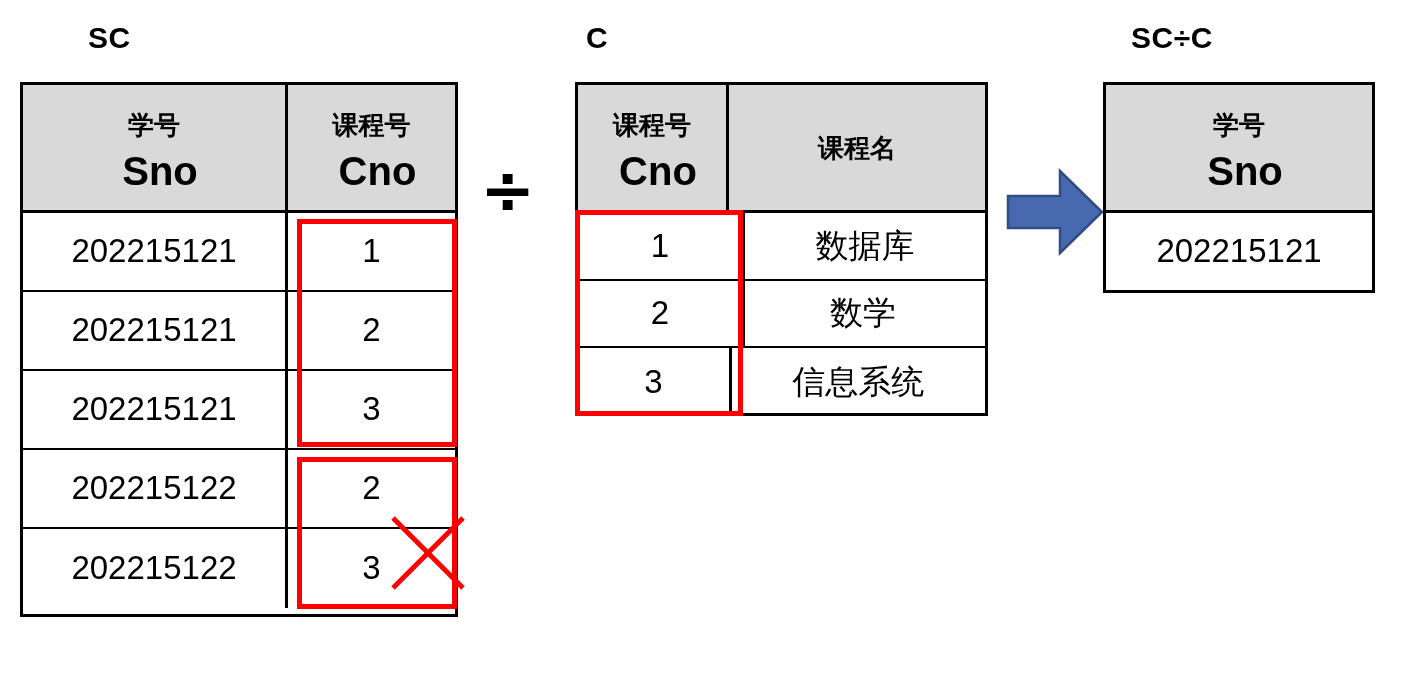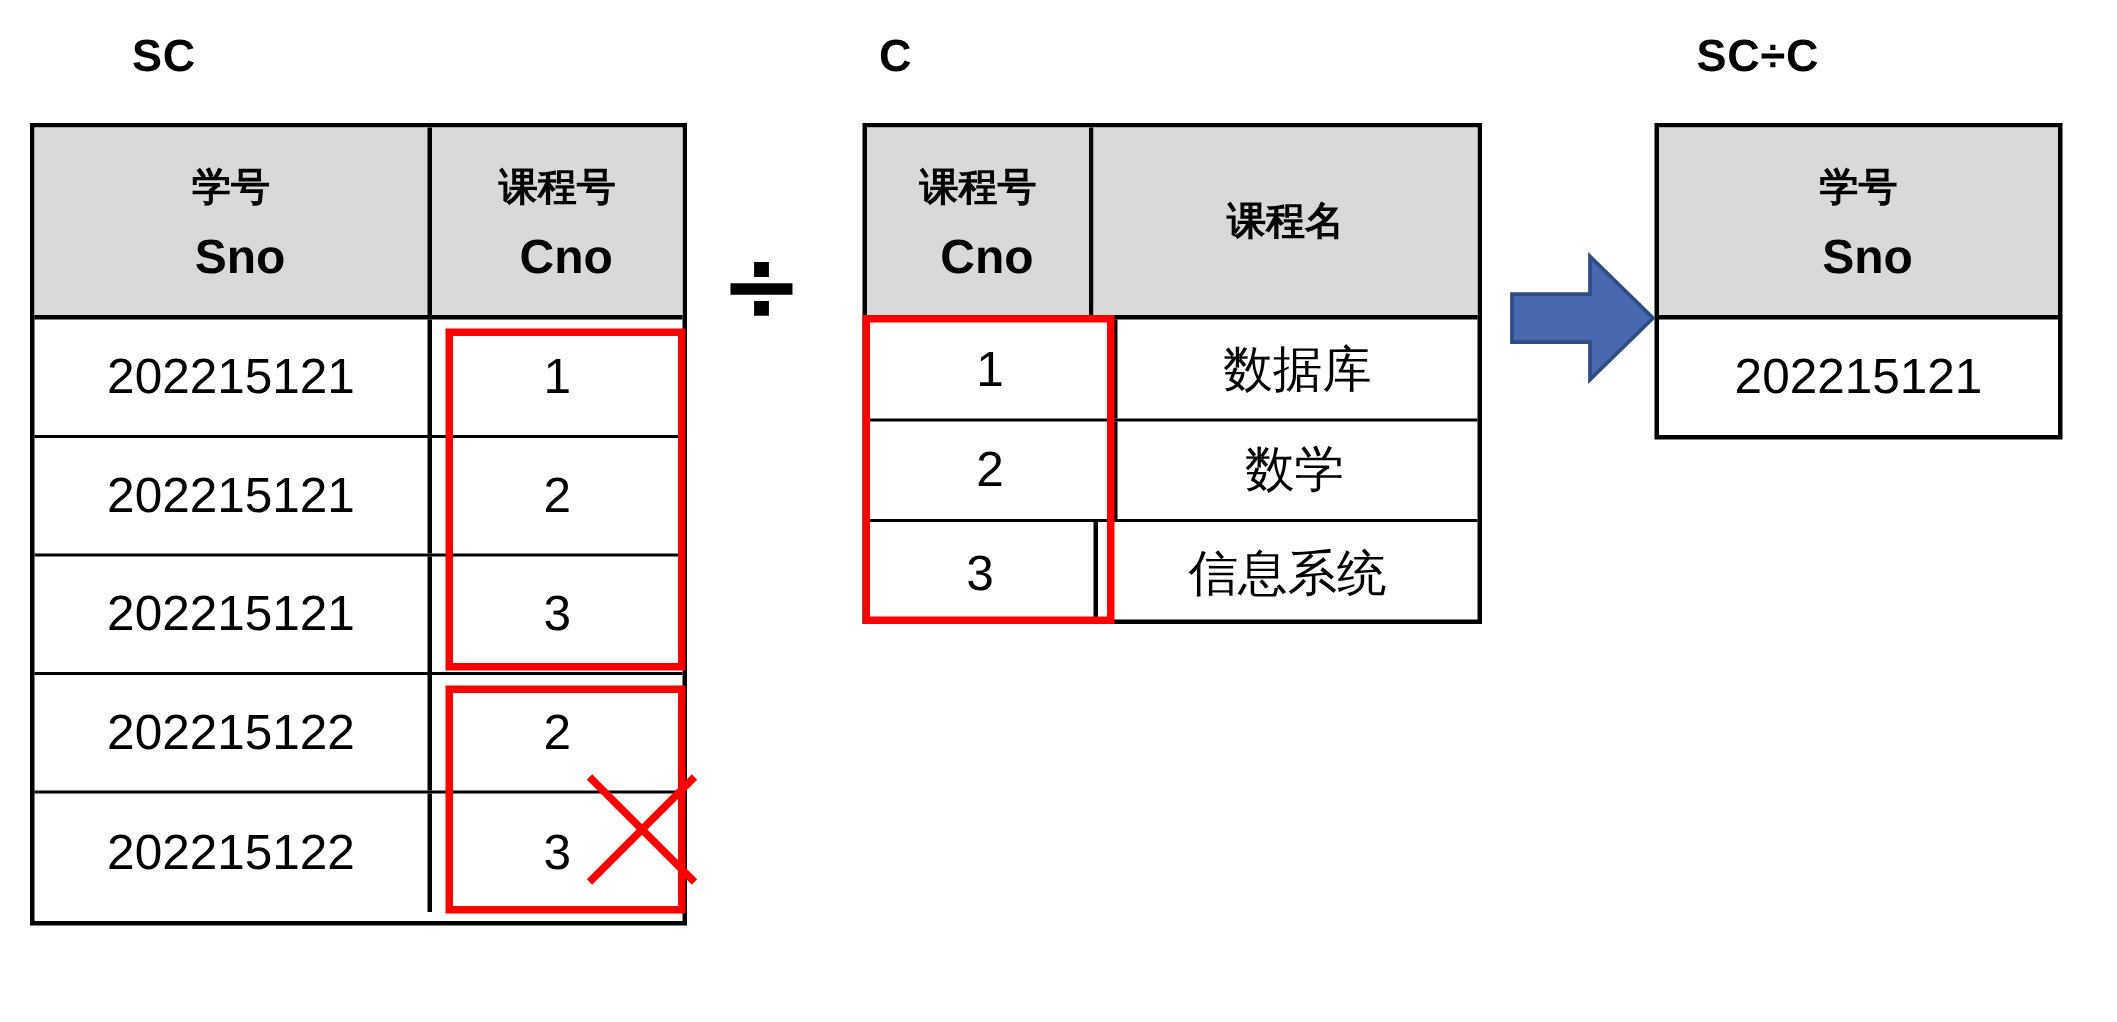--- a/index.html
+++ b/index.html
@@ -48,37 +48,37 @@
     display: flex;
     align-items: center;
     justify-content: center;
     text-align: center;
     font-size: 33px;
     line-height: 1.12;
     overflow: hidden;
     padding: 0 2px;
   }
   .rcell.cn {
-    font-family: Liberation Sans, sans-serif;
+    font-family: Liberation Serif, serif;
   }
   .hdr {
     background: #d9d9d9;
     flex-direction: column;
     justify-content: center;
   }
   .hdr .zh {
     font-family: "DejaVu Serif", "Liberation Serif", serif;
     font-size: 26px;
     line-height: 40px;
     font-weight: bold;
   }
   .hdr .en {
     font-family: "Liberation Sans", "DejaVu Sans", sans-serif;
     font-weight: bold;
-    font-size: 32px;
+    font-size: 40px;
     line-height: 40px;
     margin-top: 6px;
     margin-left: 12px;
   }
   .bdr-b { border-bottom: 3px solid #000; }
   .bdr-r { border-right: 3px solid #000; }
   .bdr-b-thin { border-bottom: 2px solid #000; }
 
   
   .redbox {

